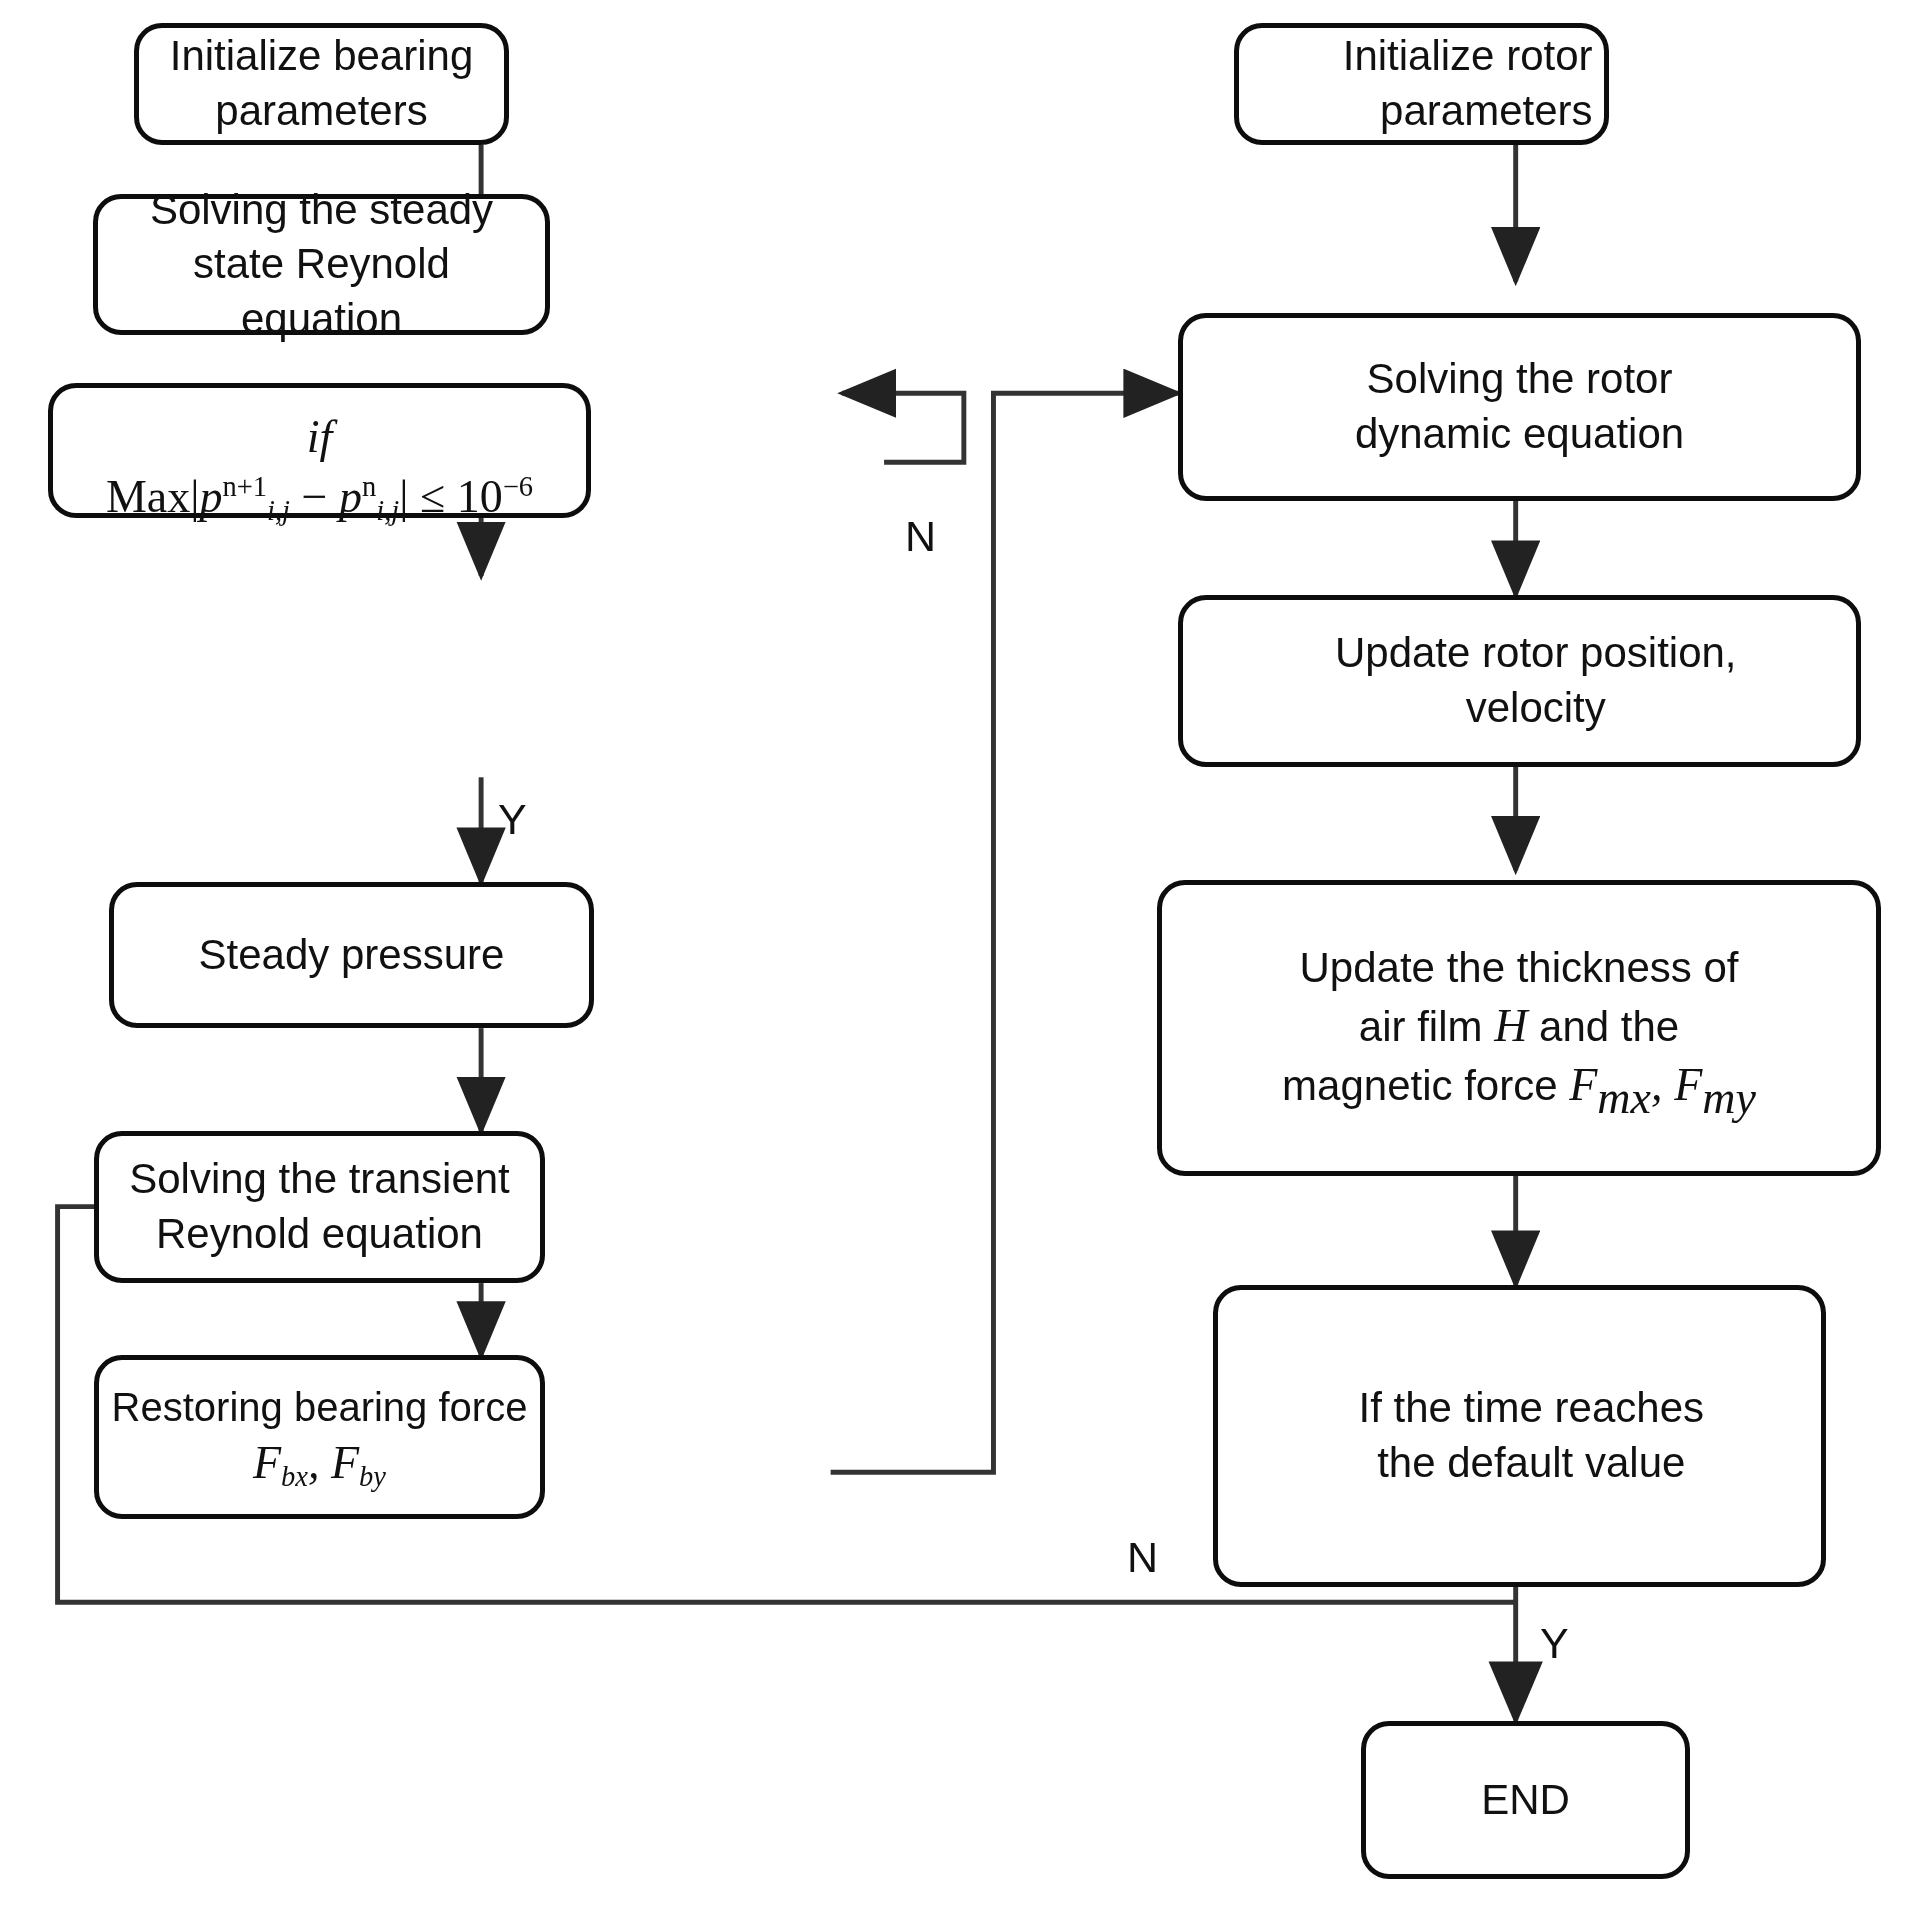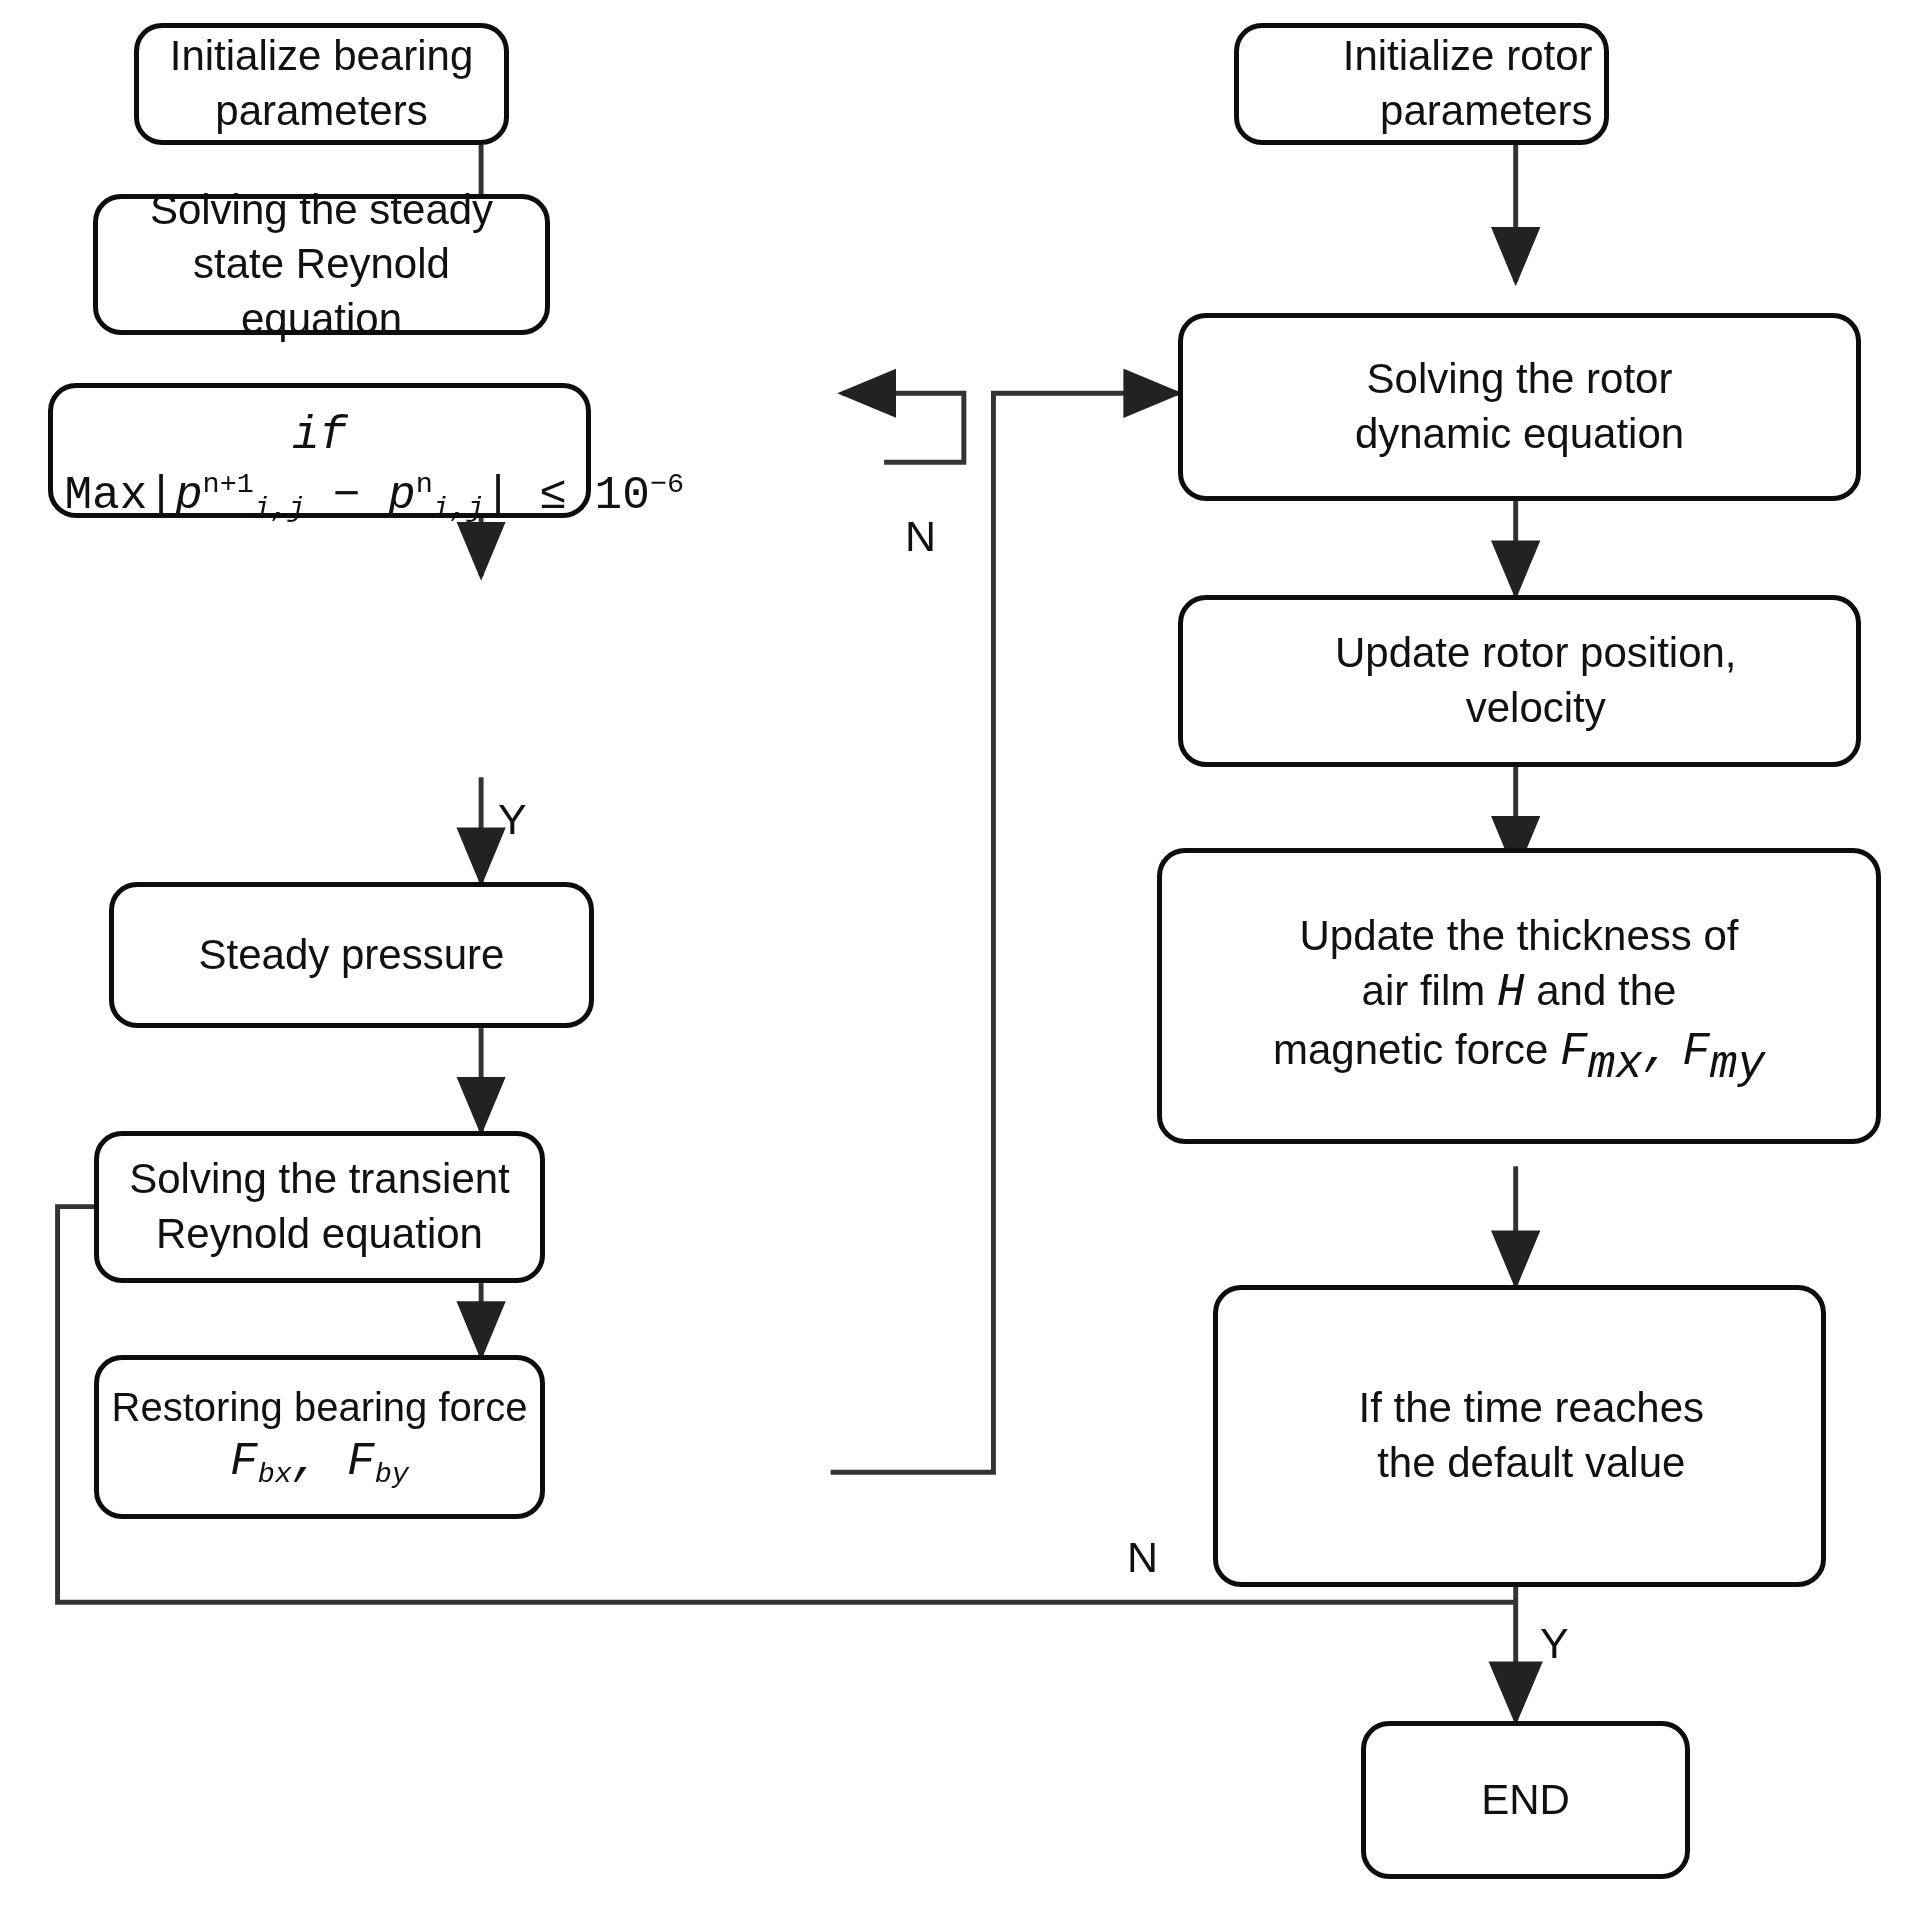--- a/index.html
+++ b/index.html
@@ -9,21 +9,21 @@
   .node{position:absolute;box-sizing:border-box;border:5.8px solid #0d0d0d;border-radius:28px;
         background:#ffffff;display:flex;align-items:center;justify-content:center;text-align:center;
         color:#111;line-height:1.30;padding:5px 11.5px;}
   .node .txt{display:block;width:100%;}
   .f48{font-size:42px;}
   .f46{font-size:40px;}
   .it{font-style:italic;}
   .lbl{position:absolute;font-size:43px;color:#111;line-height:1;}
   sup{font-size:.62em;vertical-align:super;line-height:0;}
   sub{font-size:.62em;vertical-align:-0.28em;line-height:0;}
-  .frm{font-family:Liberation Mono, monospace;font-size:46px;margin-top:32px;}
+  .frm{font-family:Liberation Serif, serif;font-size:46px;margin-top:32px;}
 </style>
 </head>
 <body>
 
 <div id="stage">
 
   <svg viewBox="0 0 2348 2327">
     <defs>
       <marker id="ah" markerWidth="14" markerHeight="14" refX="11" refY="5" orient="auto" markerUnits="strokeWidth">
         <path d="M0,0 L12,5 L0,10 z" fill="#222"></path>
@@ -111,21 +111,21 @@
     </span>
   </div>
 
   <div class="node f48" style="left:1178px;top:595px;width:683px;height:172px;padding-left:44px;">
     <span class="txt">
       <span>Update rotor position,</span><br>
       <span>velocity</span>
     </span>
   </div>
 
-  <div class="node f48" style="left:1157px;top:848px;width:724px;height:296px;">
+  <div class="node f48" style="left:1157px;top:880px;width:724px;height:296px;">
     <span class="txt">
       <span>Update the thickness of</span><br>
       <span>
         <span>air film </span><span class="frm it">H</span><span> and the</span>
       </span><br>
       <span>
         <span>magnetic force </span><span class="frm it">F</span><sub class="frm it">mx</sub><span class="frm it">,</span>&nbsp;<span class="frm it">F</span><sub class="frm it">my</sub>
       </span>
     </span>
   </div>

